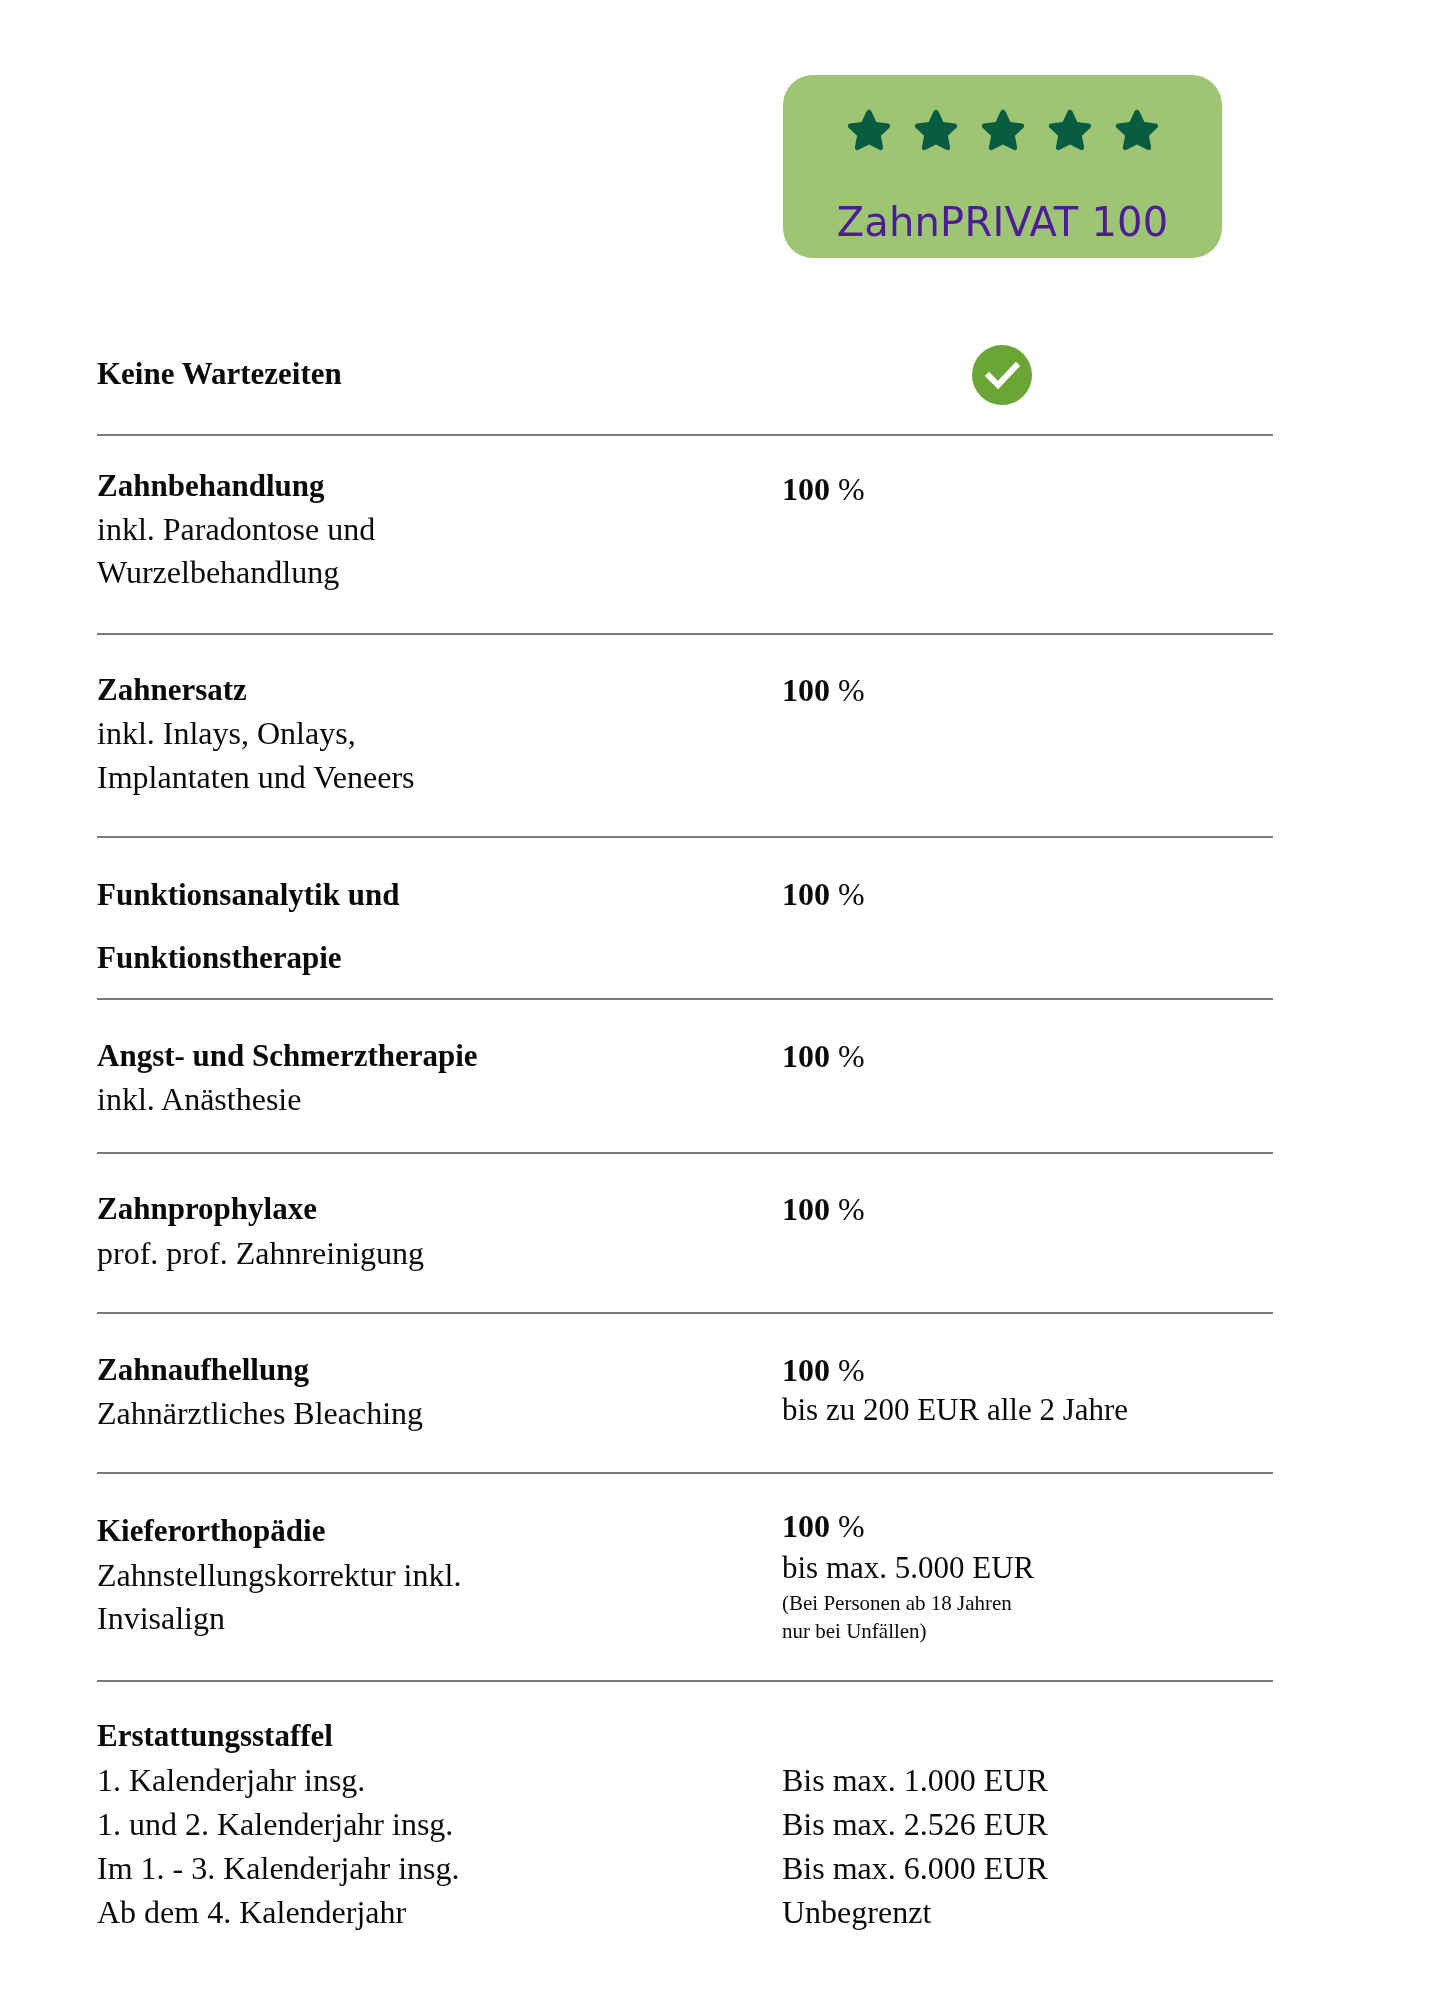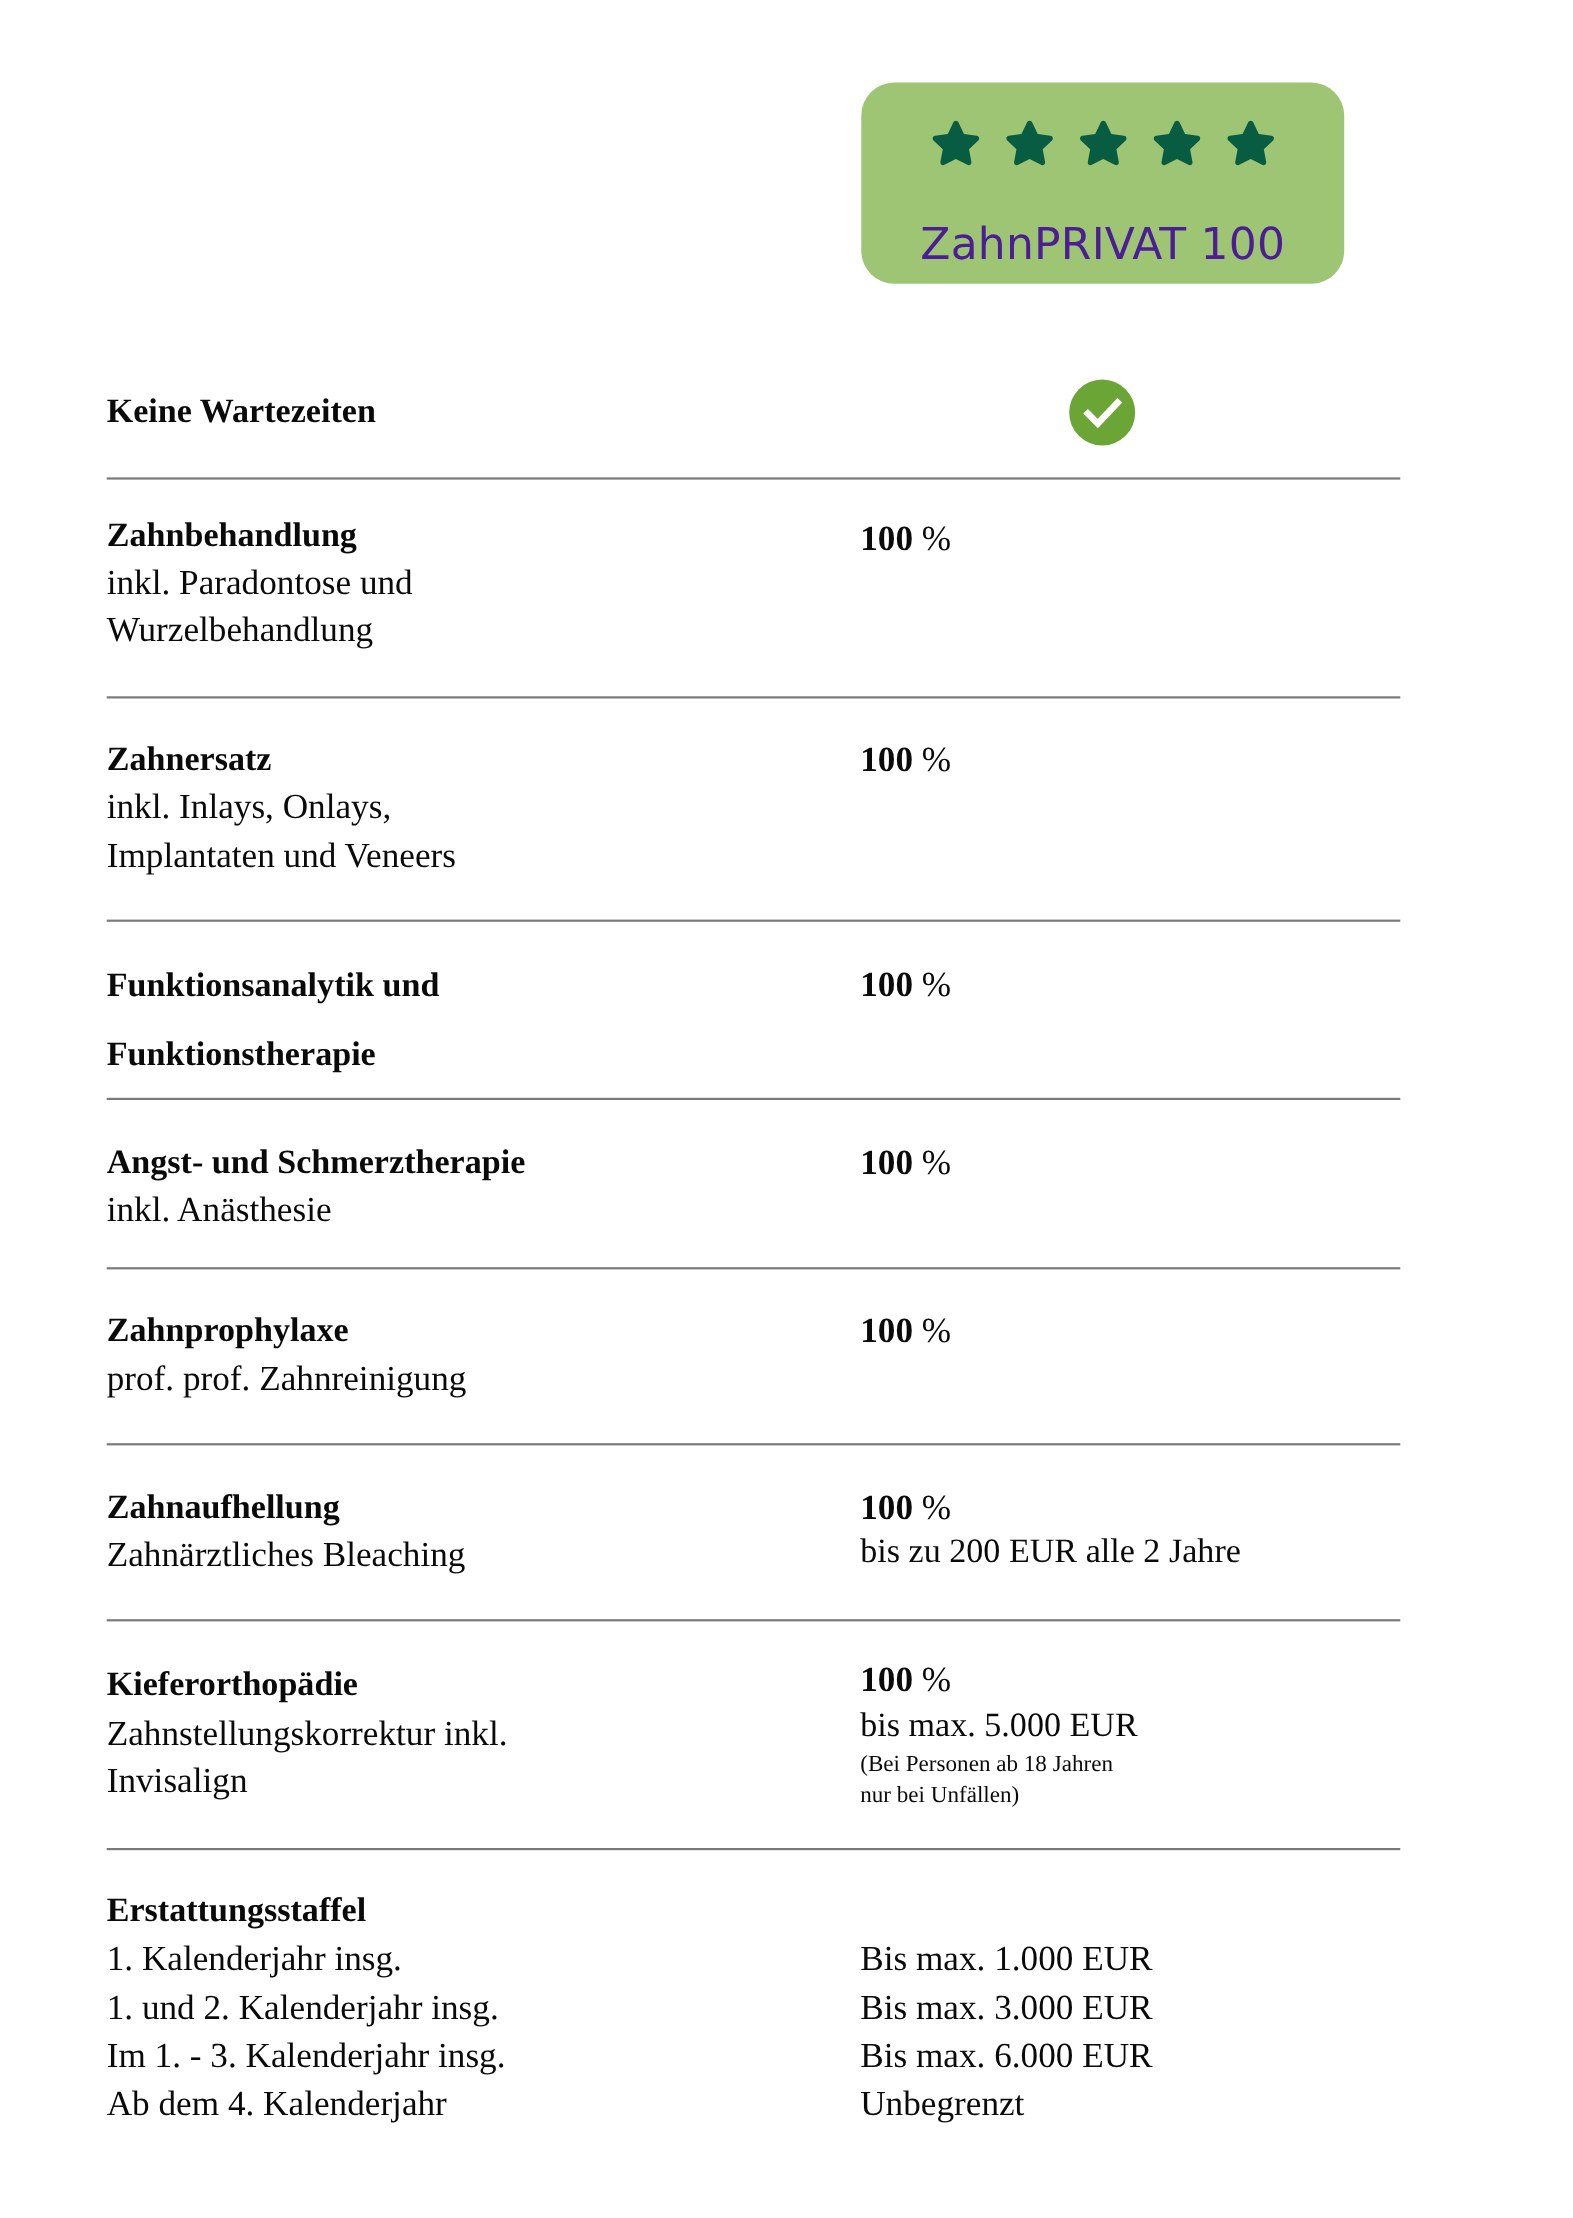--- a/index.html
+++ b/index.html
@@ -93,15 +93,15 @@
 <div class="line val small" style="top:1588px">(Bei Personen ab 18 Jahren</div>
 <div class="line val small" style="top:1616px">nur bei Unfällen)</div>
 <div class="divider" style="top:1680px"></div>
 
 <div class="line left b" style="top:1714px">Erstattungsstaffel</div>
 <div class="line left" style="top:1758px">1. Kalenderjahr insg.</div>
 <div class="line left" style="top:1802px">1. und 2. Kalenderjahr insg.</div>
 <div class="line left" style="top:1846px">Im 1. - 3. Kalenderjahr insg.</div>
 <div class="line left" style="top:1890px">Ab dem 4. Kalenderjahr</div>
 <div class="line val" style="top:1758px">Bis max. 1.000 EUR</div>
-<div class="line val" style="top:1802px">Bis max. 3.000 EUR</div>
+<div class="line val" style="top:1802px">Bis max. 2.526 EUR</div>
 <div class="line val" style="top:1846px">Bis max. 6.000 EUR</div>
 <div class="line val" style="top:1890px">Unbegrenzt</div>
 
 </body></html>

